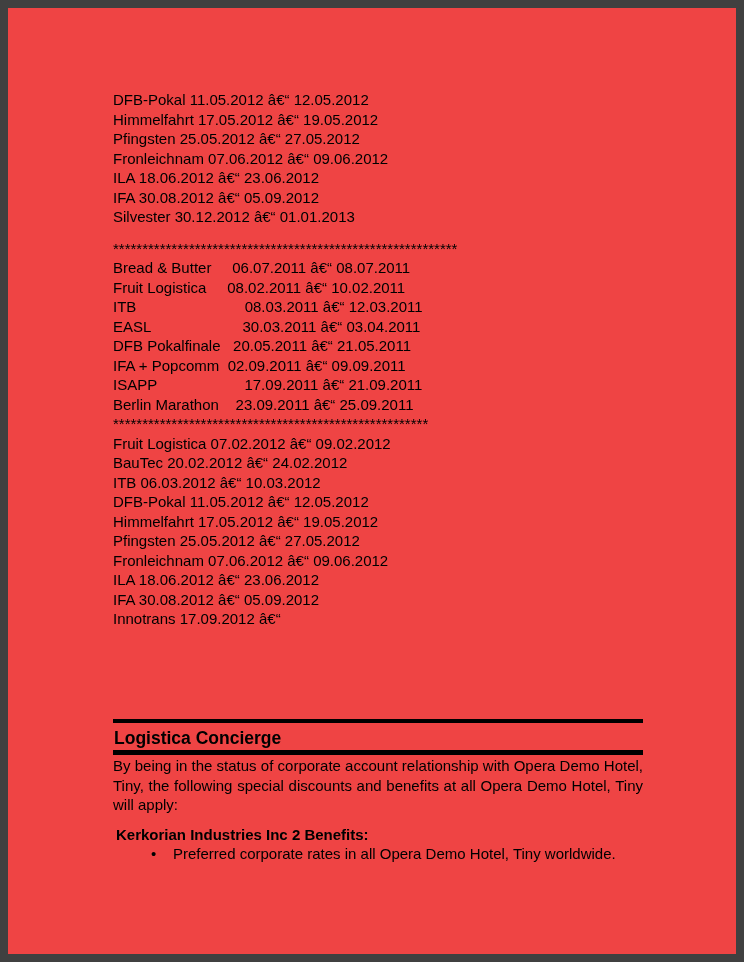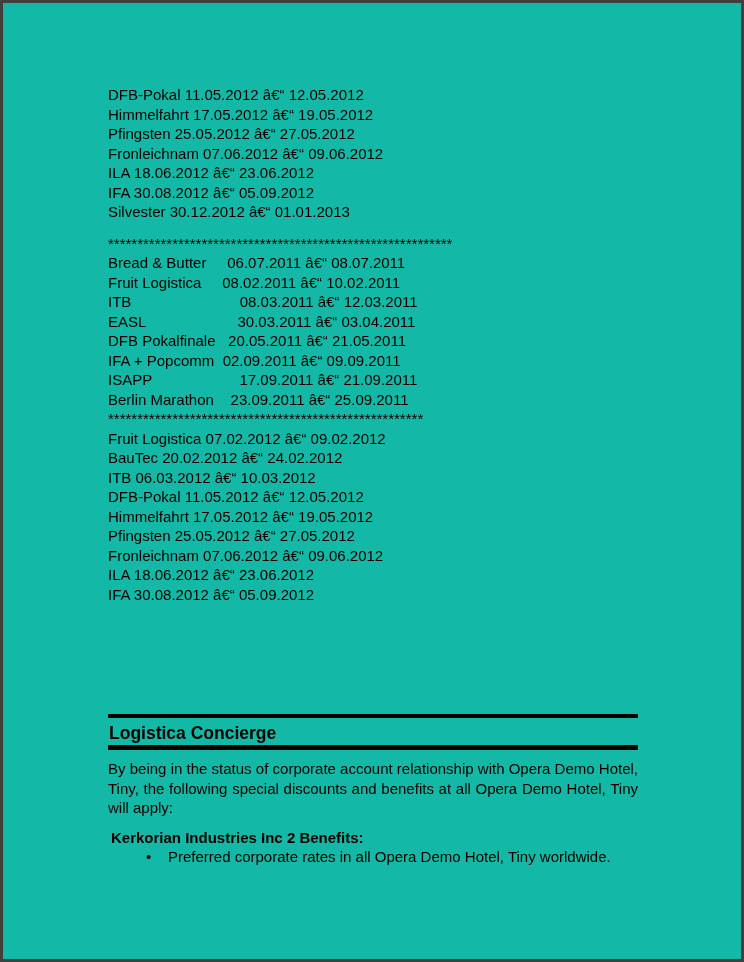--- a/index.html
+++ b/index.html
@@ -5,22 +5,22 @@
   html, body { margin: 0; padding: 0; }
   body {
     width: 744px; height: 962px;
     background: #ffffff;
     font-family: "Liberation Sans", sans-serif;
   }
   .page {
     position: relative;
     width: 744px; height: 962px;
     box-sizing: border-box;
-    background: #14b8a6;
-    border: 3px solid #404040;
+    background: #ef4444;
+    border: 8px solid #404040;
     color: #000000;
     overflow: hidden;
   }
   .list-block {
     position: absolute;
     left: 105px; top: 82px;
     width: 530px;
     font-size: 15px;
     line-height: 19.5px;
   }
@@ -36,21 +36,21 @@
   }
   .rule-top { height: 4px; background: #000000; }
   .rule-bottom { height: 5px; background: #000000; margin-top: 1px; }
   .section-heading {
     font-size: 17.5px;
     font-weight: bold;
     line-height: 22px;
     margin: 4px 0 0 1px;
   }
   .intro {
-    margin-top: 9px;
+    margin-top: 1px;
     text-align: justify;
     white-space: normal;
   }
   .benefits-title {
     margin-top: 10px;
     padding-left: 3px;
     font-weight: bold;
   }
   .bullet-row {
     display: flex;
@@ -98,20 +98,21 @@
     <div>
       <div class="ln">Fruit Logistica 07.02.2012 â€“ 09.02.2012</div>
       <div class="ln">BauTec 20.02.2012 â€“ 24.02.2012</div>
       <div class="ln">ITB 06.03.2012 â€“ 10.03.2012</div>
       <div class="ln">DFB-Pokal 11.05.2012 â€“ 12.05.2012</div>
       <div class="ln">Himmelfahrt 17.05.2012 â€“ 19.05.2012</div>
       <div class="ln">Pfingsten 25.05.2012 â€“ 27.05.2012</div>
       <div class="ln">Fronleichnam 07.06.2012 â€“ 09.06.2012</div>
       <div class="ln">ILA 18.06.2012 â€“ 23.06.2012</div>
       <div class="ln">IFA 30.08.2012 â€“ 05.09.2012</div>
+      <div class="ln">Innotrans 17.09.2012 â€“</div>
     </div>
   </div>
 
   <div class="concierge">
     <div class="rule-top"></div>
     <div class="section-heading">Logistica Concierge</div>
     <div class="rule-bottom"></div>
 
     <div class="intro">By being in the status of corporate account relationship with Opera Demo Hotel, Tiny, the following special discounts and benefits at all Opera Demo Hotel, Tiny will apply:</div>
 

